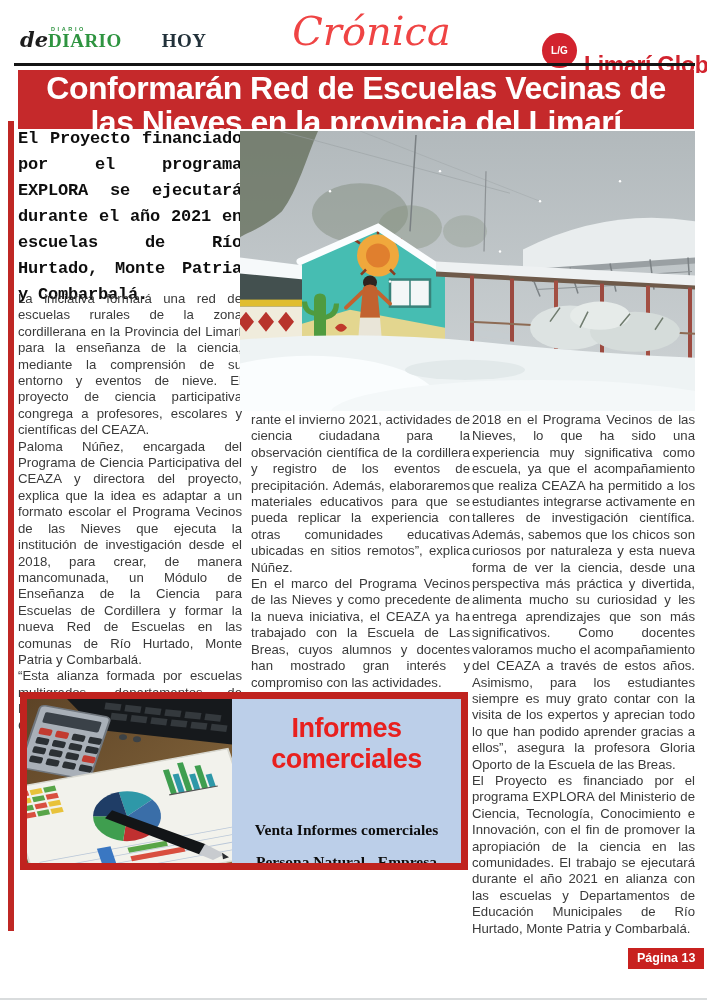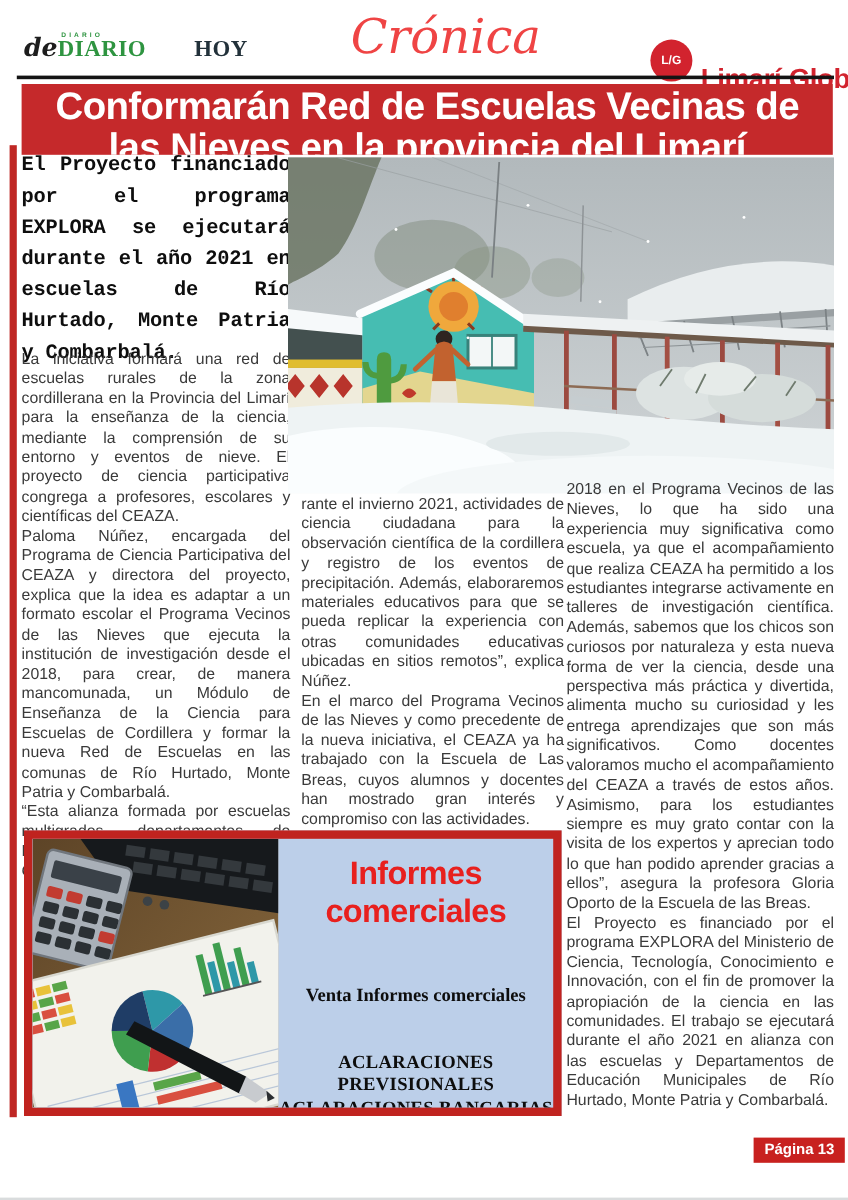--- a/index.html
+++ b/index.html
@@ -36,26 +36,26 @@
   .left-stripe { position:absolute; left:8px; top:121px; width:6px; height:810px; background:#bf2724; }
 
   
   .lead { position:absolute; left:18px; top:126px; width:224px; color:#0e0e0e;
           font-weight:bold; font-size:17px; line-height:26px; text-align:justify;
           letter-spacing:-0.2px;font-family:Liberation Mono, monospace; }
   .bodycol { color:#3a3a3a; font-size:13.2px; line-height:16.4px; }
   .bodycol p { margin:0; text-align:justify; }
   .col1 { position:absolute; left:18px;  top:291px; width:224px; }
   .col2 { position:absolute; left:251px; top:412px; width:219px; }
-  .col3 { position:absolute; left:472px; top:400px; width:223px; }
+  .col3 { position:absolute; left:472px; top:412px; width:223px; }
 
   .photo { position:absolute; left:240px; top:131px; width:455px; height:280px; }
 
   
-  .ad { position:absolute; left:20px; top:692px; width:448px; height:238px;
+  .ad { position:absolute; left:20px; top:692px; width:448px; height:178px;
         background:#bccfe9; border:7px solid #c0231f; box-sizing:border-box;
         display:flex; overflow:hidden; }
   .ad-photo { width:205px; height:100%; flex:0 0 auto; }
   .ad-content { flex:1; text-align:center; padding-top:10px; }
   .ad-title { color:#e8201e; font-weight:bold; font-size:27px; letter-spacing:-0.5px;
               margin:4px 0 14px 0; }
   .ad-line { font-family:"Liberation Serif", serif; font-weight:bold; font-size:15.5px;
              color:#0d0d0d; margin:14px 0; }
   .ad-caps { font-family:"Liberation Serif", serif; font-weight:bold; font-size:15.5px;
              color:#0d0d0d; letter-spacing:0.3px; margin:2px 0; }
@@ -293,20 +293,21 @@
       <g>
         <polygon points="85,152 178,198 190,214 172,212 78,163" fill="#121517"></polygon>
         <polygon points="178,198 198,212 186,220 172,212" fill="#c8cbcf"></polygon>
         <polygon points="195,210 202,216 196,219" fill="#2a2d30"></polygon>
       </g>
     </svg>
     <div class="ad-content">
       <div class="ad-title">Informes comerciales</div>
       <div class="gap2"></div>
       <div class="ad-line">Venta Informes comerciales</div>
+      <div class="ad-line">Persona Natural - Empresa</div>
       <div class="gap1"></div>
       <div class="ad-caps">ACLARACIONES PREVISIONALES</div>
       <div class="ad-caps">ACLARACIONES BANCARIAS</div>
 
     </div>
   </div>
 
   <div class="page-badge">Página 13</div>
   <div class="bottom-line"></div>
 

